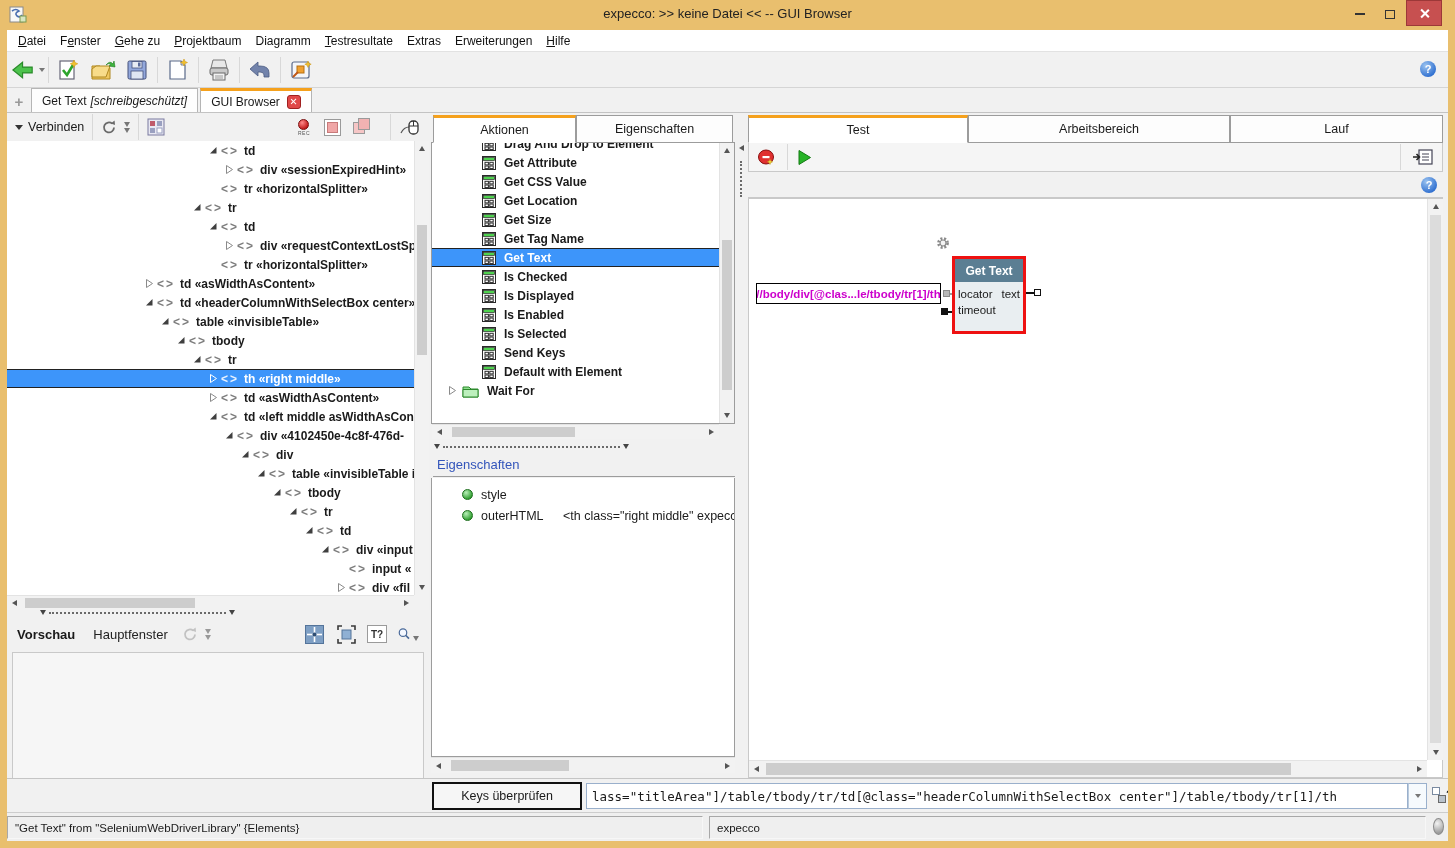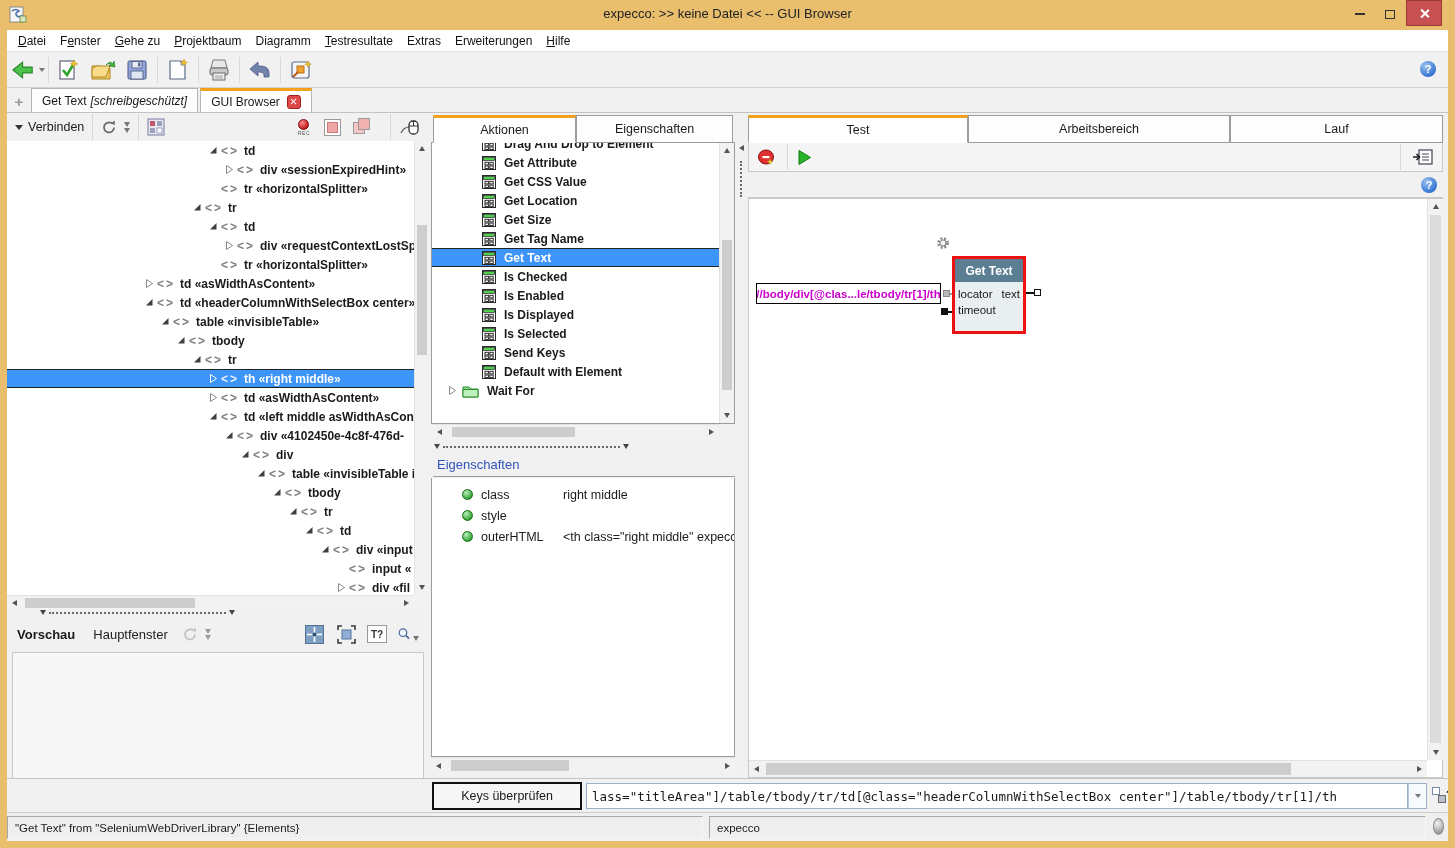--- a/index.html
+++ b/index.html
@@ -714,34 +714,34 @@
       <span class="aicon">
         <svg width="14" height="14" viewBox="0 0 14 14">
           <rect x="0.5" y="0.5" width="13" height="13" fill="#fff" stroke="#2a2a2a"></rect>
           <rect x="1.5" y="1.5" width="11" height="3" fill="#4fd34f" stroke="#2a2a2a" stroke-width="0.7"></rect>
           <rect x="3" y="6.3" width="3.4" height="2.6" fill="none" stroke="#2a2a2a"></rect>
           <rect x="7.8" y="6.3" width="3.4" height="2.6" fill="none" stroke="#2a2a2a"></rect>
           <rect x="3" y="10" width="3.4" height="2.6" fill="none" stroke="#2a2a2a"></rect>
           <rect x="7.8" y="10" width="3.4" height="2.6" fill="none" stroke="#2a2a2a"></rect>
         </svg>
       </span>
+      <span>Is Displayed</span>
+    </div>
+    <div class="action-row">
+      <span class="aicon">
+        <svg width="14" height="14" viewBox="0 0 14 14">
+          <rect x="0.5" y="0.5" width="13" height="13" fill="#fff" stroke="#2a2a2a"></rect>
+          <rect x="1.5" y="1.5" width="11" height="3" fill="#4fd34f" stroke="#2a2a2a" stroke-width="0.7"></rect>
+          <rect x="3" y="6.3" width="3.4" height="2.6" fill="none" stroke="#2a2a2a"></rect>
+          <rect x="7.8" y="6.3" width="3.4" height="2.6" fill="none" stroke="#2a2a2a"></rect>
+          <rect x="3" y="10" width="3.4" height="2.6" fill="none" stroke="#2a2a2a"></rect>
+          <rect x="7.8" y="10" width="3.4" height="2.6" fill="none" stroke="#2a2a2a"></rect>
+        </svg>
+      </span>
       <span>Is Enabled</span>
-    </div>
-    <div class="action-row">
-      <span class="aicon">
-        <svg width="14" height="14" viewBox="0 0 14 14">
-          <rect x="0.5" y="0.5" width="13" height="13" fill="#fff" stroke="#2a2a2a"></rect>
-          <rect x="1.5" y="1.5" width="11" height="3" fill="#4fd34f" stroke="#2a2a2a" stroke-width="0.7"></rect>
-          <rect x="3" y="6.3" width="3.4" height="2.6" fill="none" stroke="#2a2a2a"></rect>
-          <rect x="7.8" y="6.3" width="3.4" height="2.6" fill="none" stroke="#2a2a2a"></rect>
-          <rect x="3" y="10" width="3.4" height="2.6" fill="none" stroke="#2a2a2a"></rect>
-          <rect x="7.8" y="10" width="3.4" height="2.6" fill="none" stroke="#2a2a2a"></rect>
-        </svg>
-      </span>
-      <span>Is Displayed</span>
     </div>
     <div class="action-row">
       <span class="aicon">
         <svg width="14" height="14" viewBox="0 0 14 14">
           <rect x="0.5" y="0.5" width="13" height="13" fill="#fff" stroke="#2a2a2a"></rect>
           <rect x="1.5" y="1.5" width="11" height="3" fill="#4fd34f" stroke="#2a2a2a" stroke-width="0.7"></rect>
           <rect x="3" y="6.3" width="3.4" height="2.6" fill="none" stroke="#2a2a2a"></rect>
           <rect x="7.8" y="6.3" width="3.4" height="2.6" fill="none" stroke="#2a2a2a"></rect>
           <rect x="3" y="10" width="3.4" height="2.6" fill="none" stroke="#2a2a2a"></rect>
           <rect x="7.8" y="10" width="3.4" height="2.6" fill="none" stroke="#2a2a2a"></rect>
@@ -808,25 +808,20 @@
       <span class="tri-right-s"></span>
     </span>
 </div>
 <div id="mid-splitter" class="abs">
   <span class="tri-down-s" style="border-top-color:#444;"></span>
     <span class="dots-h"></span>
     <span class="tri-down-s" style="border-top-color:#444;"></span>
 </div>
 <div id="props-header" class="abs">Eigenschaften</div>
 <div id="props-box" class="abs">
-    <div class="prop-row">
-      <span class="sphere"></span>
-      <span class="prop-name">class</span>
-      <span class="prop-value">right middle</span>
-    </div>
     <div class="prop-row">
       <span class="sphere"></span>
       <span class="prop-name">style</span>
       <span class="prop-value"></span>
     </div>
     <div class="prop-row">
       <span class="sphere"></span>
       <span class="prop-name">outerHTML</span>
       <span class="prop-value">&lt;th class="right middle" expeccoid</span>
     </div>

